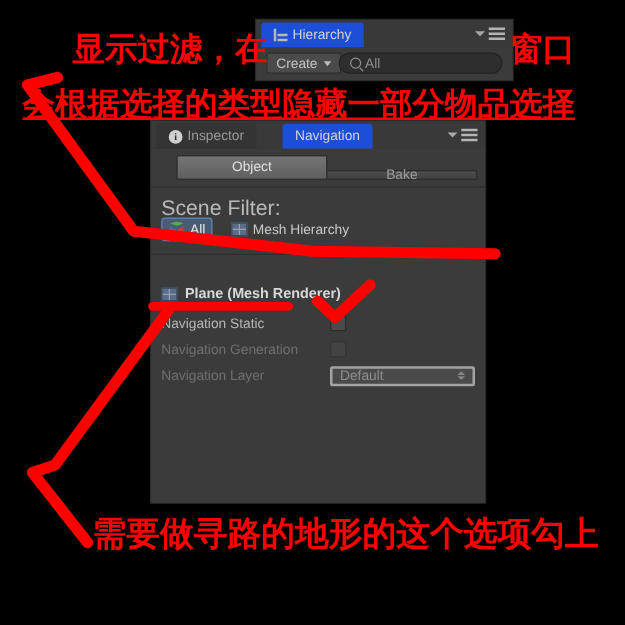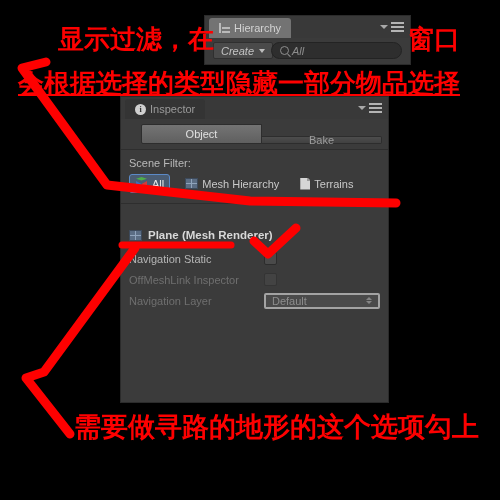--- a/index.html
+++ b/index.html
@@ -16,34 +16,34 @@
   .panel{position:absolute;background:#393939;box-shadow:0 0 0 1px #2b2b2b;}
   .panel-tabbar{position:relative;height:22px;background:#393939;}
   .tab{
     position:absolute;top:2px;height:20px;
     display:flex;align-items:center;gap:4px;
     padding:0 10px;box-sizing:border-box;
     font-size:11px;color:#b6b6b6;
     border-radius:3px 3px 0 0;
     white-space:nowrap;
   }
-  .tab.sel{background:#737373;color:#d2d2d2;text-align:center;}
+  .tab.sel{background:#1d4ed8;color:#d2d2d2;text-align:center;}
   .tab.unsel{background:#343434;color:#9a9a9a;}
 
   .hamburger{position:absolute;top:6px;display:flex;align-items:center;gap:2px;}
   .hamburger .caret{
     width:0;height:0;border-left:4px solid transparent;border-right:4px solid transparent;
     border-top:4px solid #a8a8a8;margin-right:1px;
   }
   .hamburger .bars{display:flex;flex-direction:column;gap:2px;}
   .hamburger .bars i{display:block;width:13px;height:2px;background:#b4b4b4;}
 
   
   #hierarchy{left:205px;top:16px;width:205px;height:48px;background:#383838;}
-  #hierarchy .body{position:absolute;left:0;top:22px;right:0;bottom:0;background:#3b3b3b;font-style:italic;}
+  #hierarchy .body{position:absolute;left:0;top:22px;right:0;bottom:0;background:#3b3b3b;}
   .create-btn{
     position:absolute;left:8px;top:4px;height:17px;
     display:flex;align-items:center;gap:5px;
     padding:0 7px;box-sizing:border-box;
     background:#4a4a4a;border:1px solid #2f2f2f;border-radius:2px;
     font-size:11px;color:#c3c3c3;
   }
   .create-btn .caret{
     width:0;height:0;border-left:3.5px solid transparent;border-right:3.5px solid transparent;
     border-top:4px solid #bdbdbd;
@@ -87,21 +87,21 @@
     flex:1;display:flex;align-items:center;justify-content:center;
     font-size:11px;border:1px solid #2d2d2d;box-sizing:border-box;
   }
   .seg .s.on{background:#6a6a6a;color:#e0e0e0;border-radius:2px 0 0 2px;
     background:linear-gradient(#747474,#5f5f5f);margin-left:14px;}
   .seg .s.off{background:#474747;color:#9d9d9d;border-radius:0 2px 2px 0;border-left:none;
     background:linear-gradient(#4d4d4d,#414141);margin-top:12px;}
 
   .sep{position:absolute;left:0;right:0;height:1px;background:#2e2e2e;}
 
-  .sec-label{position:absolute;font-size:11px;color:#b9b9b9;}
+  .sec-label{position:absolute;font-size:17px;color:#b9b9b9;}
 
   .filter-row{position:absolute;left:8px;top:55px;display:flex;align-items:center;gap:9px;}
   .filter-btn{
     display:flex;align-items:center;gap:4px;padding:2px 5px;box-sizing:border-box;
     font-size:11px;color:#c9c9c9;border:1px solid transparent;border-radius:3px;
   }
   .filter-btn.sel{background:#4a5c72;border-color:#5b8ac7;color:#e6e6e6;}
 
   
   .cube{width:13px;height:13px;position:relative;flex:none;}
@@ -192,20 +192,23 @@
     </div>
   </div>
 
   <div class="panel" id="inspector">
 
     <div class="tabbar">
       <div class="tab unsel" style="left:4px;">
         <span class="info-dot">i</span>
         <span>Inspector</span>
       </div>
+      <div class="tab sel" style="left:105px;">
+        <span>Navigation</span>
+      </div>
       <div class="hamburger" style="right:6px;">
         <span class="caret"></span>
         <span class="bars">
             <i></i>
             <i></i>
             <i></i>
           </span>
       </div>
     </div>
 
@@ -230,40 +233,36 @@
             <span class="top"></span>
               <span class="lf"></span>
               <span class="rt"></span>
           </span>
           <span>All</span>
         </div>
         <div class="filter-btn">
           <span class="mesh-ic"></span>
           <span>Mesh Hierarchy</span>
         </div>
-        <div class="filter-btn">
-          <span class="doc-ic"></span>
-          <span>Terrains</span>
-        </div>
       </div>
 
       <div class="sep" style="top:84px;"></div>
 
       <div class="obj-header">
         <span class="mesh-ic"></span>
         <span>Plane (Mesh Renderer)</span>
       </div>
 
       <div class="prop-row" style="top:131px;">
         <span class="prop-label">Navigation Static</span>
         <span class="chk"></span>
       </div>
 
       <div class="prop-row" style="top:152px;">
-        <span class="prop-label dim">OffMeshLink Inspector</span>
+        <span class="prop-label dim">Navigation Generation</span>
         <span class="chk dim"></span>
       </div>
 
       <div class="prop-row" style="top:173px;">
         <span class="prop-label dim">Navigation Layer</span>
         <span class="dropdown">
           <span>Default</span>
           <span class="updown">
               <b class="u"></b>
               <b class="d"></b>

